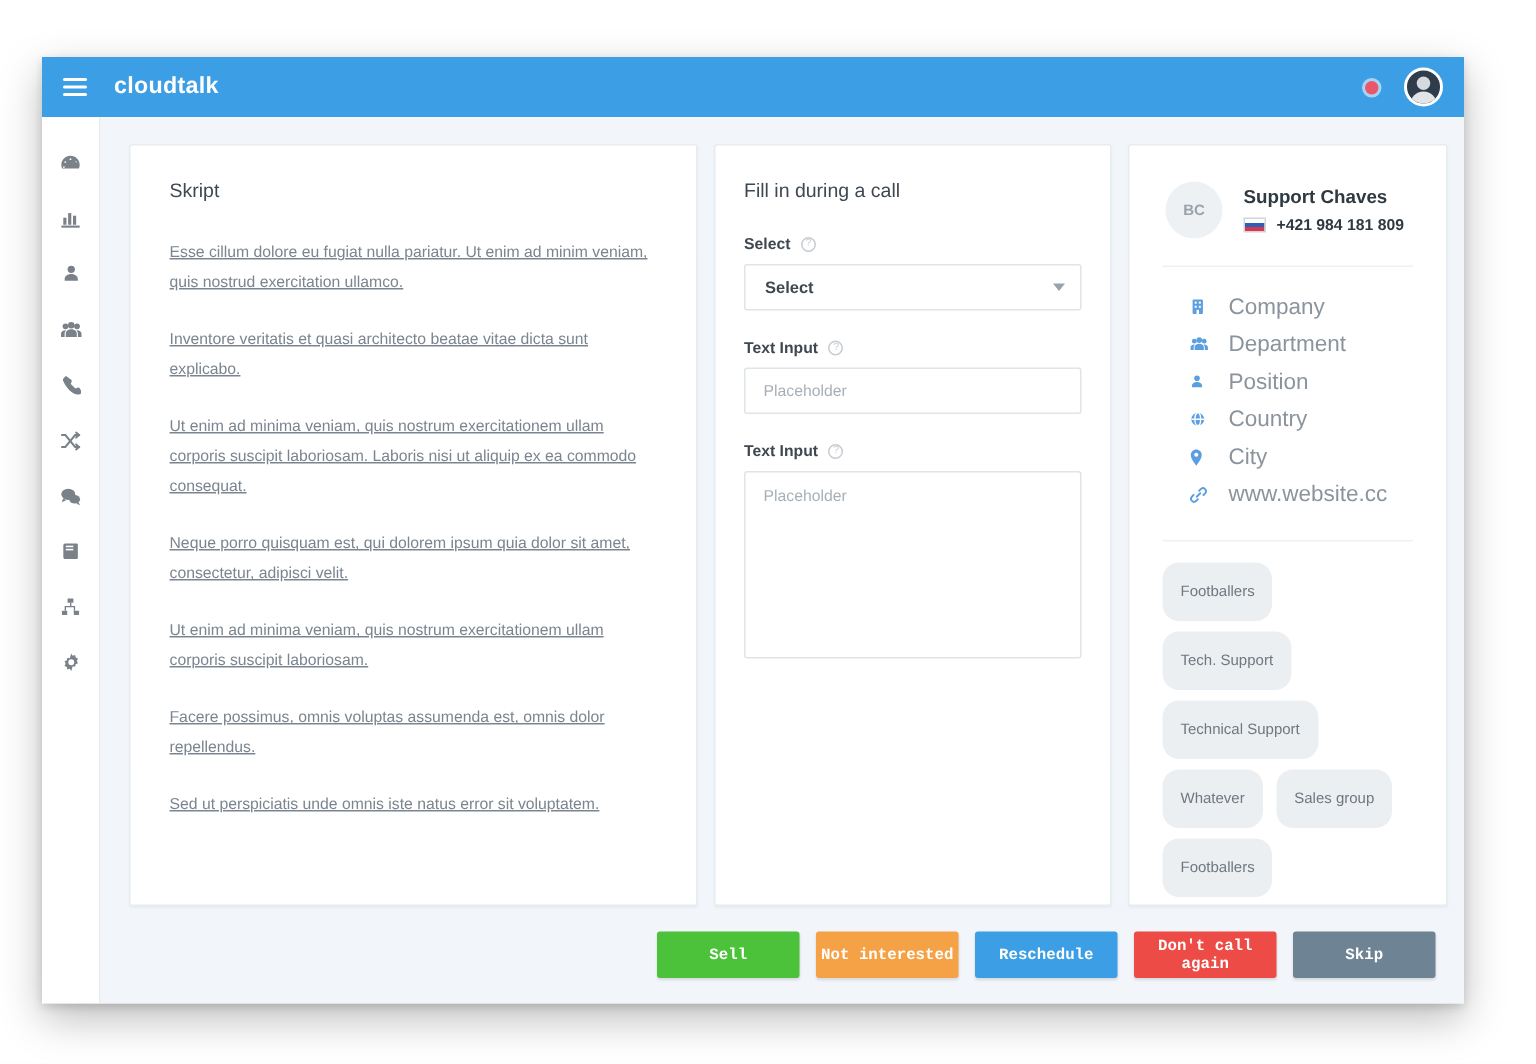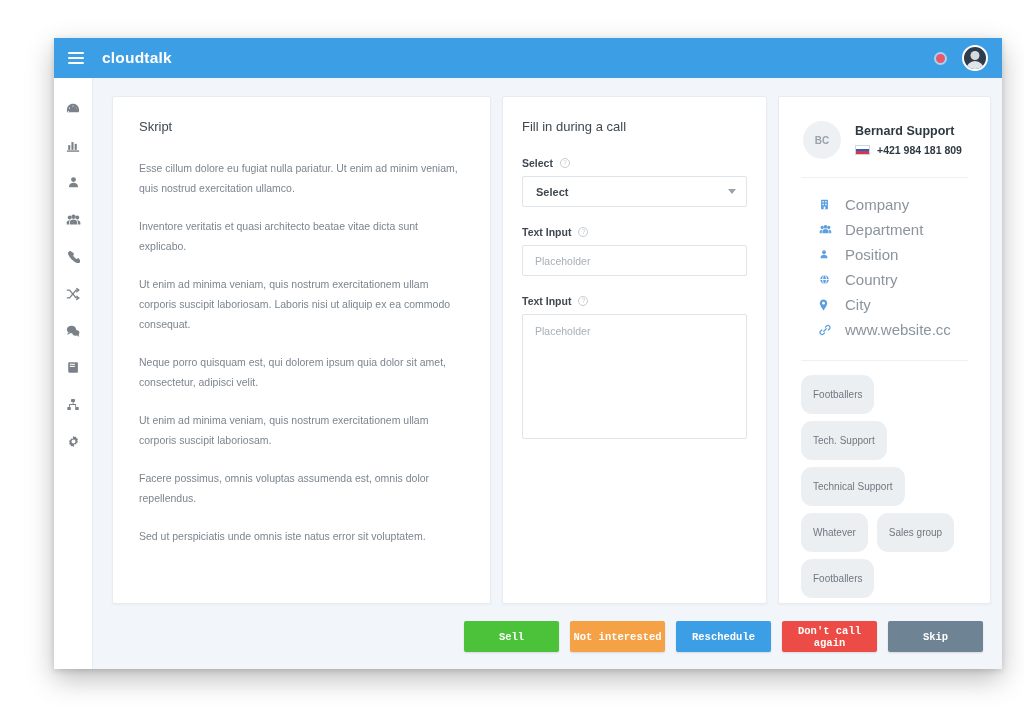--- a/index.html
+++ b/index.html
@@ -6,21 +6,21 @@
   html, body {
     width: 1024px; height: 709px;
     background: #ffffff;
     font-family: "Liberation Sans", sans-serif;
     overflow: hidden;
   }
 
   
   #app-window {
     position: absolute;
-    left: 54px; top: 38px;
+    left: 28px; top: 38px;
     width: 948px; height: 631px;
     background: #ffffff;
     box-shadow: 0 10px 26px rgba(0,0,0,0.26), 0 2px 6px rgba(0,0,0,0.14);
     display: flex;
     flex-direction: column;
     overflow: hidden;
   }
 
   
   #topbar {
@@ -119,20 +119,21 @@
   #script-title {
     font-size: 13px;
     color: #3f4851;
     margin-bottom: 24px;
   }
   .script-para {
     font-size: 10.5px;
     line-height: 20px;
     color: #7b858f;
     margin-bottom: 18px;
+    text-decoration: underline;
   }
 
   
   #form-title {
     font-size: 13px;
     color: #3f4851;
     margin-bottom: 23px;
   }
   .field-label {
     display: flex; align-items: center;
@@ -378,21 +379,21 @@
             <span>Text Input</span>
             <span class="info-icon">?</span>
           </div>
           <textarea class="text-area" placeholder="Placeholder" style=""></textarea>
         </div>
 
         <div class="panel" id="panel-contact">
           <div id="contact-head">
             <div id="contact-initials">BC</div>
             <div>
-              <div id="contact-name">Bernard Support</div>
+              <div id="contact-name">Support Chaves</div>
               <div id="contact-phone-row">
                 <span class="flag-sk"></span>
                 <span id="contact-phone">+421 984 181 809</span>
               </div>
             </div>
           </div>
 
           <div class="divider"></div>
 
           <div class="contact-row">

